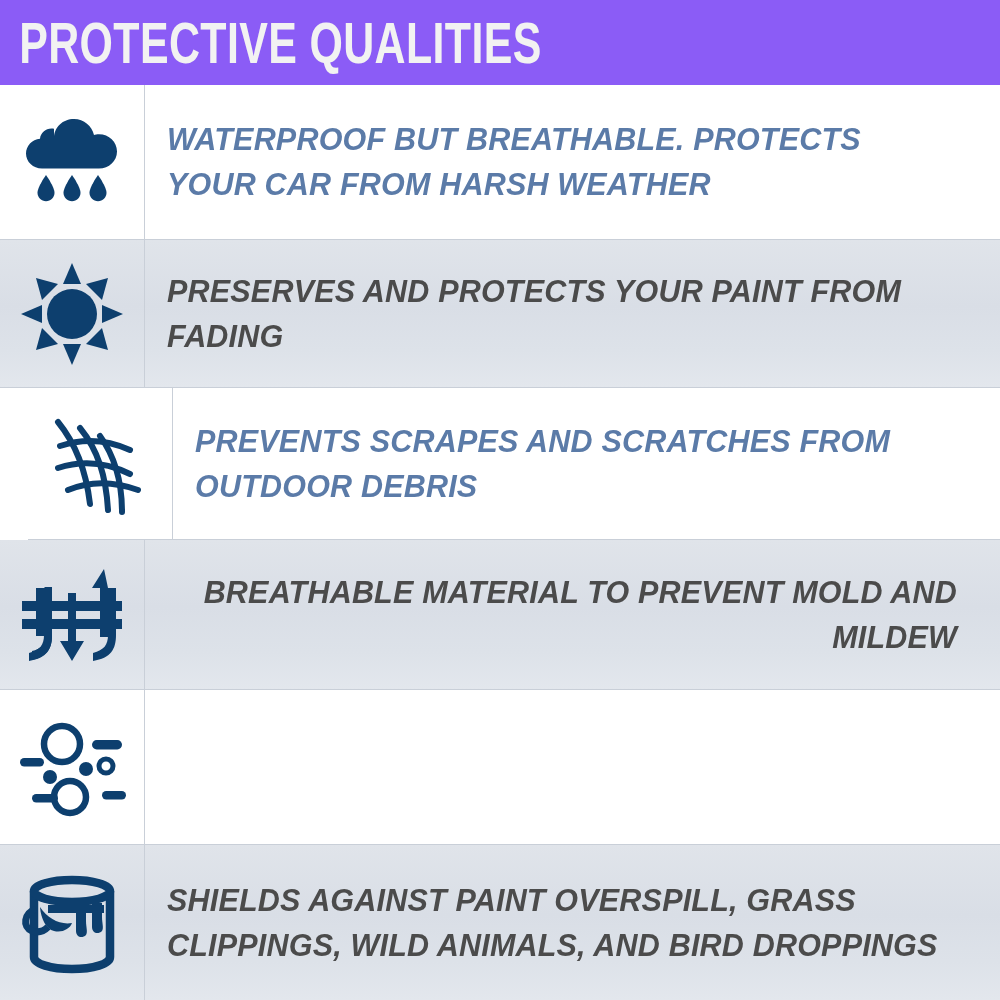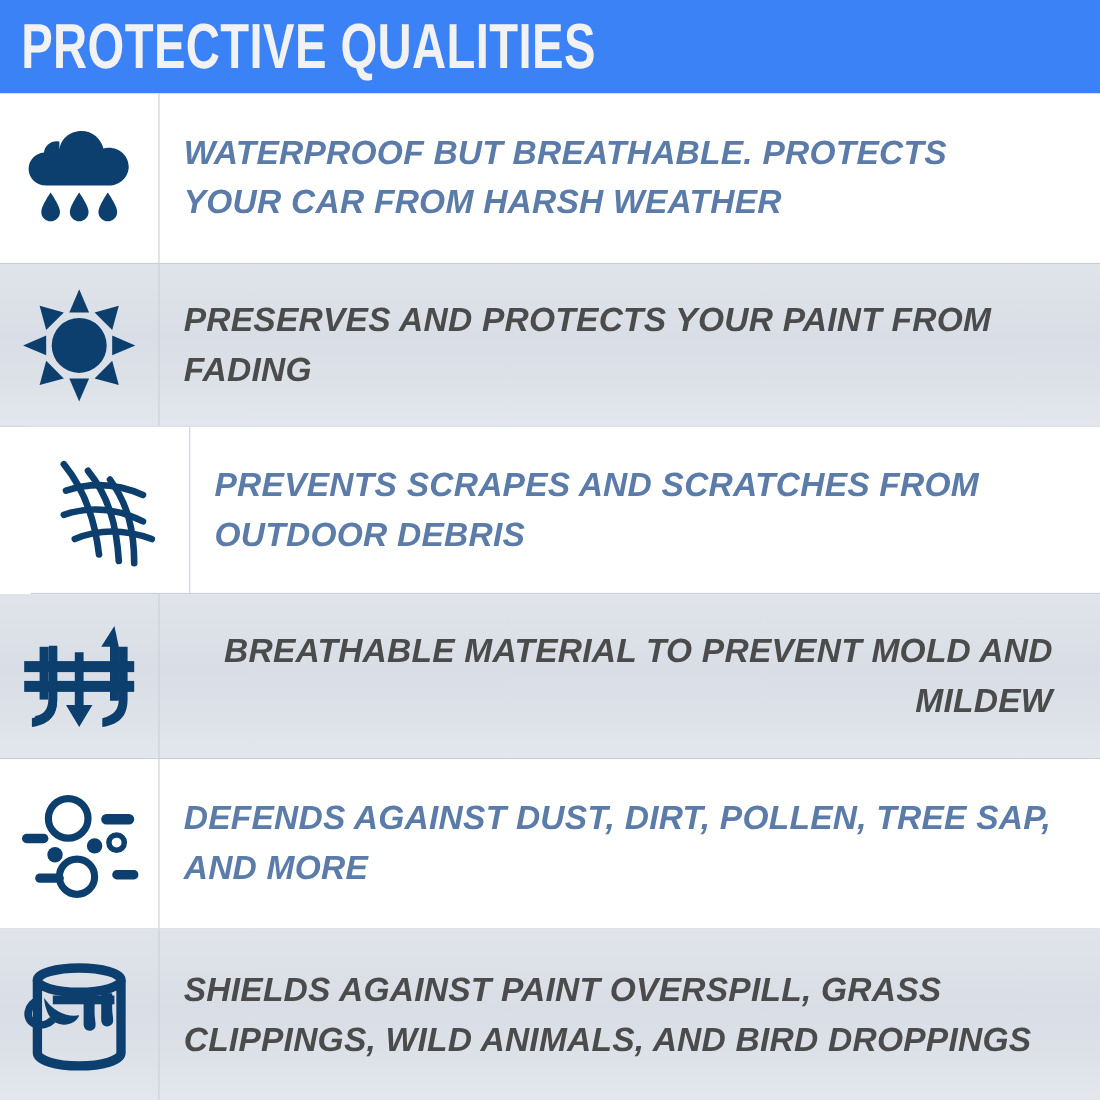--- a/index.html
+++ b/index.html
@@ -8,21 +8,21 @@
     background:#ffffff;
     font-family:"Liberation Sans", sans-serif;
     overflow:hidden;
   }
   #page { position:relative; width:1000px; height:1000px; background:#ffffff; }
 
   
   .header {
     position:relative;
     height:85px;
-    background:#3b82f6;
+    background:#8b5cf6;
     display:flex;
     align-items:center;
   }
   .header-title {
     color:#f2f2f2;
     font-size:58px;
     line-height:58px;
     font-weight:bold;
     letter-spacing:0.5px;
     padding-left:26px;
@@ -207,23 +207,20 @@
             <circle cx="68" cy="56" r="7"></circle>
             <circle cx="32" cy="64" r="7"></circle>
 
             <rect x="2" y="45" width="24" height="8.5" rx="4.2"></rect>
             <rect x="74" y="27" width="30" height="9.5" rx="4.7"></rect>
             <rect x="14" y="81" width="26" height="8.5" rx="4.2"></rect>
             <rect x="84" y="78" width="24" height="8.5" rx="4.2"></rect>
           </g>
         </svg>
       </div>
-      <div class="text-cell">
-        <div class="feature-text tone-blue">DEFENDS AGAINST DUST, DIRT, POLLEN, TREE SAP, AND MORE</div>
-      </div>
     </div>
 
     <div class="row shaded h6 last">
       <div class="icon-cell">
         <svg class="icon-box" viewBox="0 0 108 108">
           <g fill="none" stroke="#0d3f6e" stroke-width="8.5">
 
             <path d="M16 22 L16 88 C16 95 33 100 54 100 C75 100 92 95 92 88 L92 22"></path>
 
             <ellipse cx="54" cy="22" rx="38" ry="11"></ellipse>

